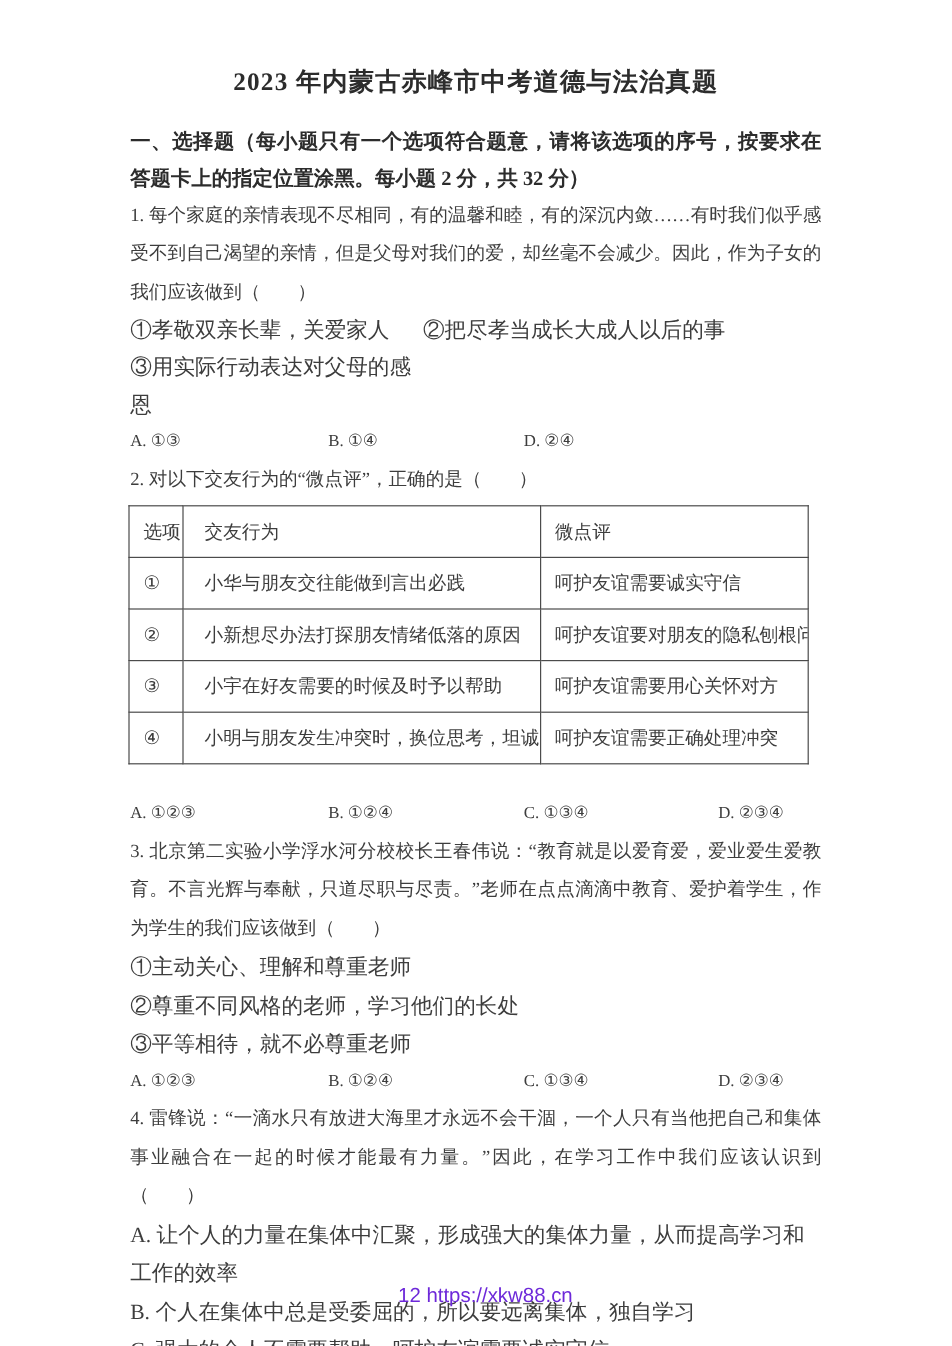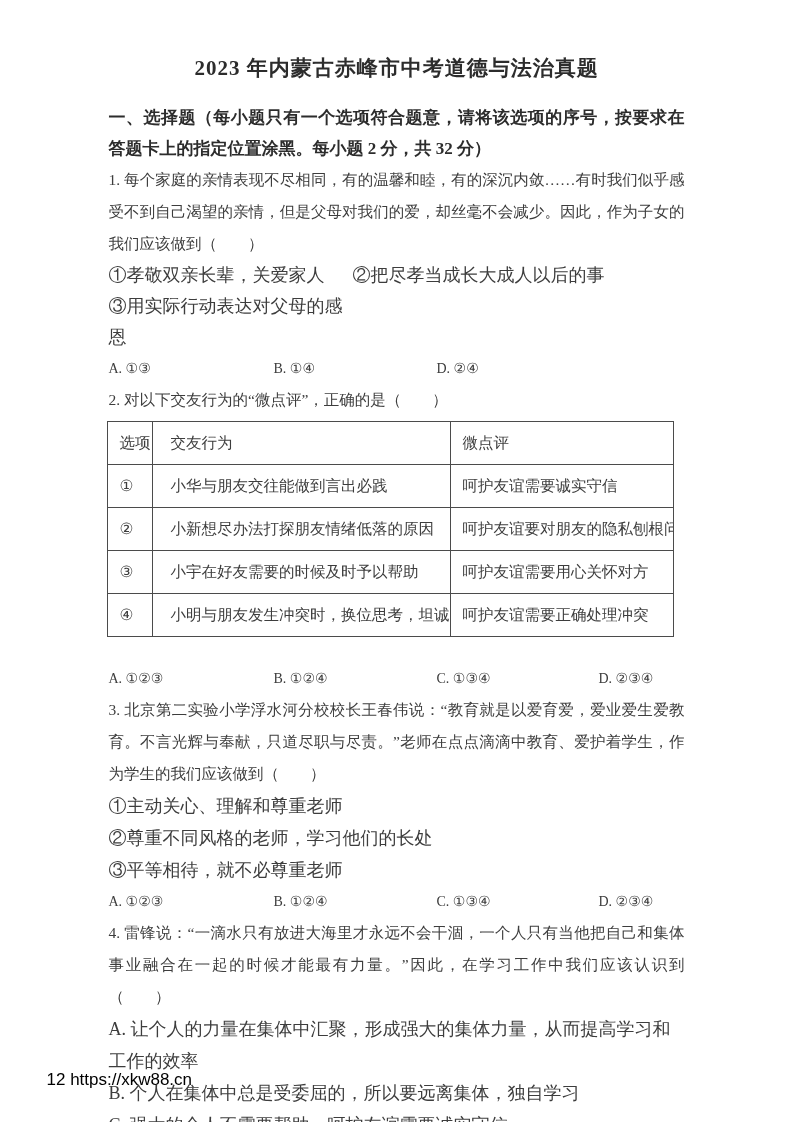--- a/index.html
+++ b/index.html
@@ -38,24 +38,24 @@
   }
   table.micro td {
     border: 1px solid #4b4b4b; height: 42px;
     font-size: 15.5px; color: #3d3d3d;
     padding: 0 6px 0 12px; vertical-align: middle;
     overflow: hidden; white-space: nowrap;
   }
   table.micro td.c2 { padding-left: 18px; }
   .q2-gap { height: 13px; }
   .footer {
-    position: absolute; left: 4px; right: 0; top: 1070px;
-    text-align: left;
+    position: absolute; left: 16px; right: 0; top: 1070px;
+    text-align: center;
     font-family: "Liberation Sans", "DejaVu Sans", sans-serif;
-    font-size: 17px; color: #000000;
+    font-size: 17px; color: #6d28d9;
   }
 </style>
 </head>
 <body>
 
 <div class="page">
   <div class="content">
 
     <h1 class="title">2023 年内蒙古赤峰市中考道德与法治真题</h1>
 

